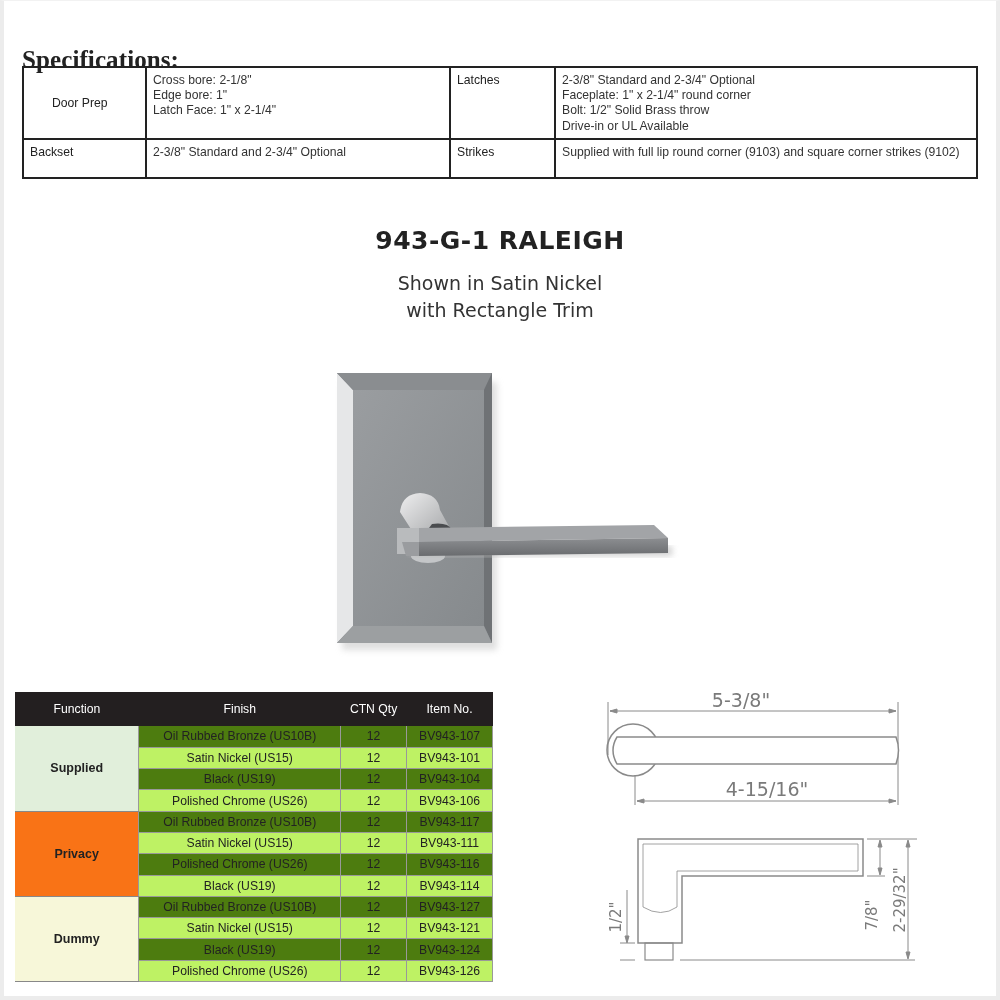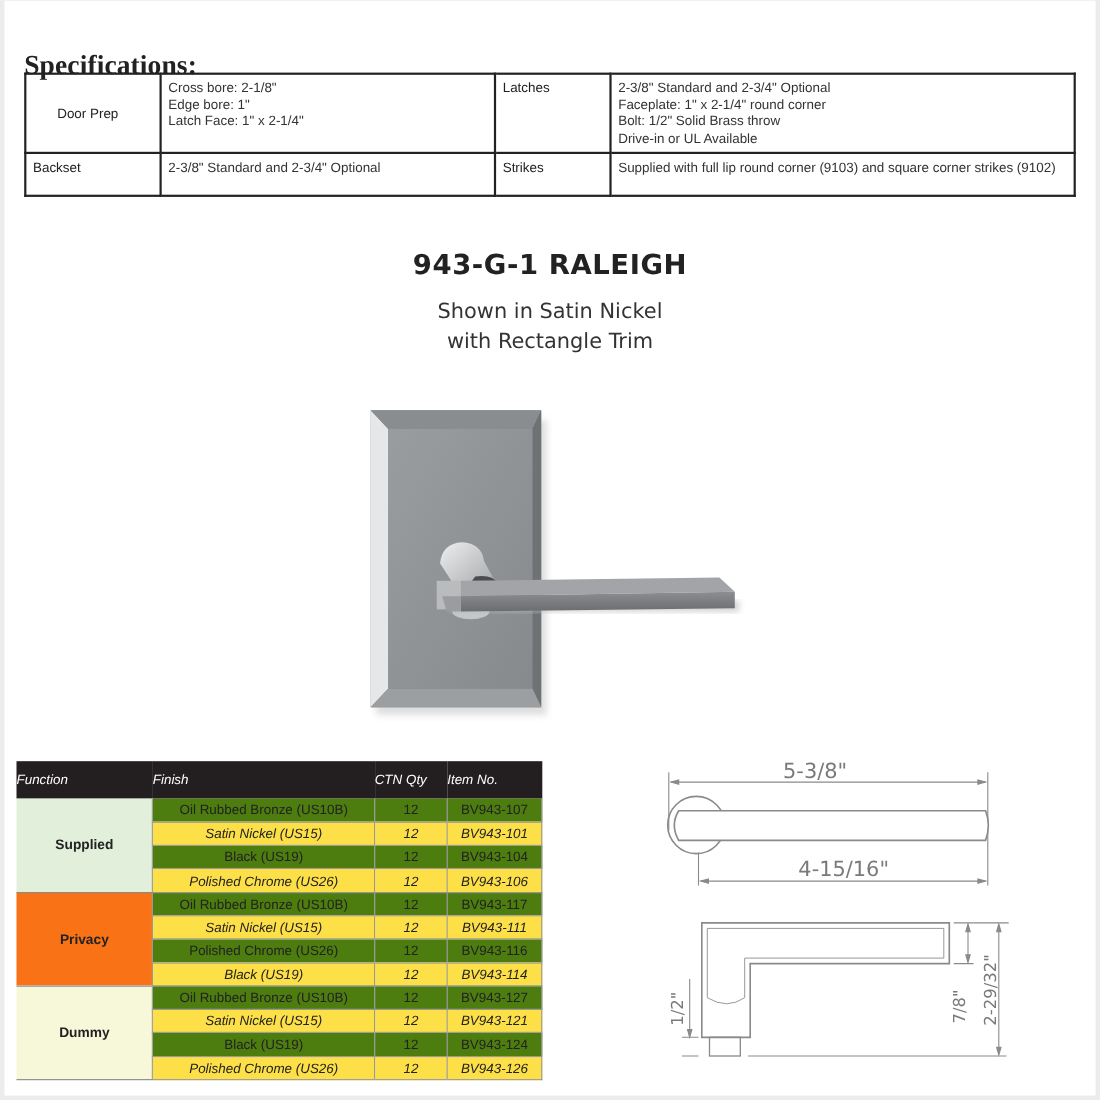--- a/index.html
+++ b/index.html
@@ -47,31 +47,31 @@
 
     .product-image { position: absolute; left: 320px; top: 360px; width: 360px; height: 300px; }
 
     table.func {
       position: absolute; left: 15px; top: 692px; width: 478px;
       border-collapse: collapse; font-family: "Liberation Sans", sans-serif;
       font-size: 12.2px; color: #222;
     }
     table.func th {
       background: #231f20; color: #fff; font-weight: normal; height: 34px;
-      text-align: left; font-size: 12.2px; font-style: italic;
+      text-align: center; font-size: 12.2px;
     }
     table.func td {
       height: 21.3px; text-align: center; border-bottom: 1px solid #999;
       border-left: 1px solid #999; padding: 0;
     }
     table.func td.grp {
       font-weight: bold; border-left: none; border-bottom: 1px solid #888; font-size: 12.5px;
     }
     table.func tr.odd td.cell { background: #4d7c0f; }
-    table.func tr.even td.cell { background: #fde047; font-style: italic; }
+    table.func tr.even td.cell { background: #bef264; }
     table.func td.last { border-right: 1px solid #999; }
     table.func .w1 { width: 124px; }
     table.func .w2 { width: 202px; }
     table.func .w3 { width: 66px; }
     table.func .w4 { width: 86px; }
 
     .dim-top { position: absolute; left: 595px; top: 680px; width: 330px; height: 130px; }
     .dim-side { position: absolute; left: 595px; top: 825px; width: 340px; height: 150px; }
     .dim-label {
       font-family: "DejaVu Sans", sans-serif; fill: #7a7a7a;

